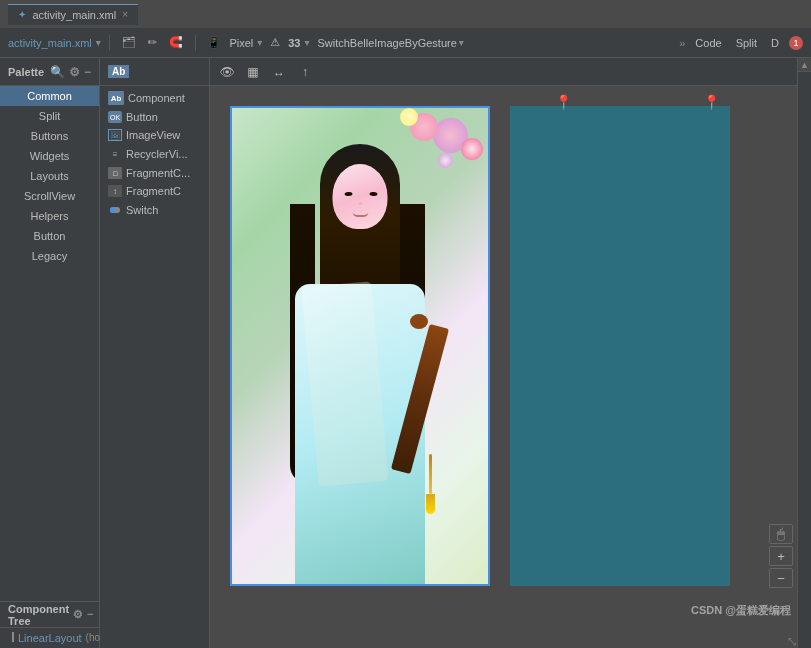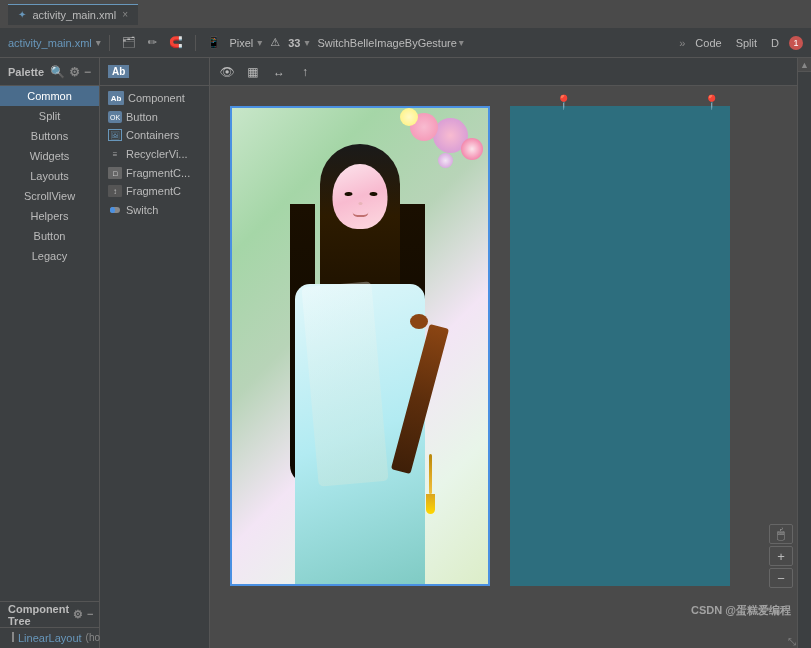--- a/index.html
+++ b/index.html
@@ -473,21 +473,21 @@
         <span>Component</span>
       </div>
 
       <div class="widget-item">
         <div class="widget-icon widget-icon-btn" style="display:flex;align-items:center;justify-content:center;font-size:7px;">OK</div>
         <span>Button</span>
       </div>
 
       <div class="widget-item">
         <div class="widget-icon widget-icon-img">🖼</div>
-        <span>Containers</span>
+        <span>ImageView</span>
       </div>
 
       <div class="widget-item">
         <div class="widget-icon widget-icon-lines">≡</div>
         <span>RecyclerVi...</span>
       </div>
 
       <div class="widget-item">
         <div class="widget-icon widget-icon-frag">□</div>
         <span>FragmentC...</span>

